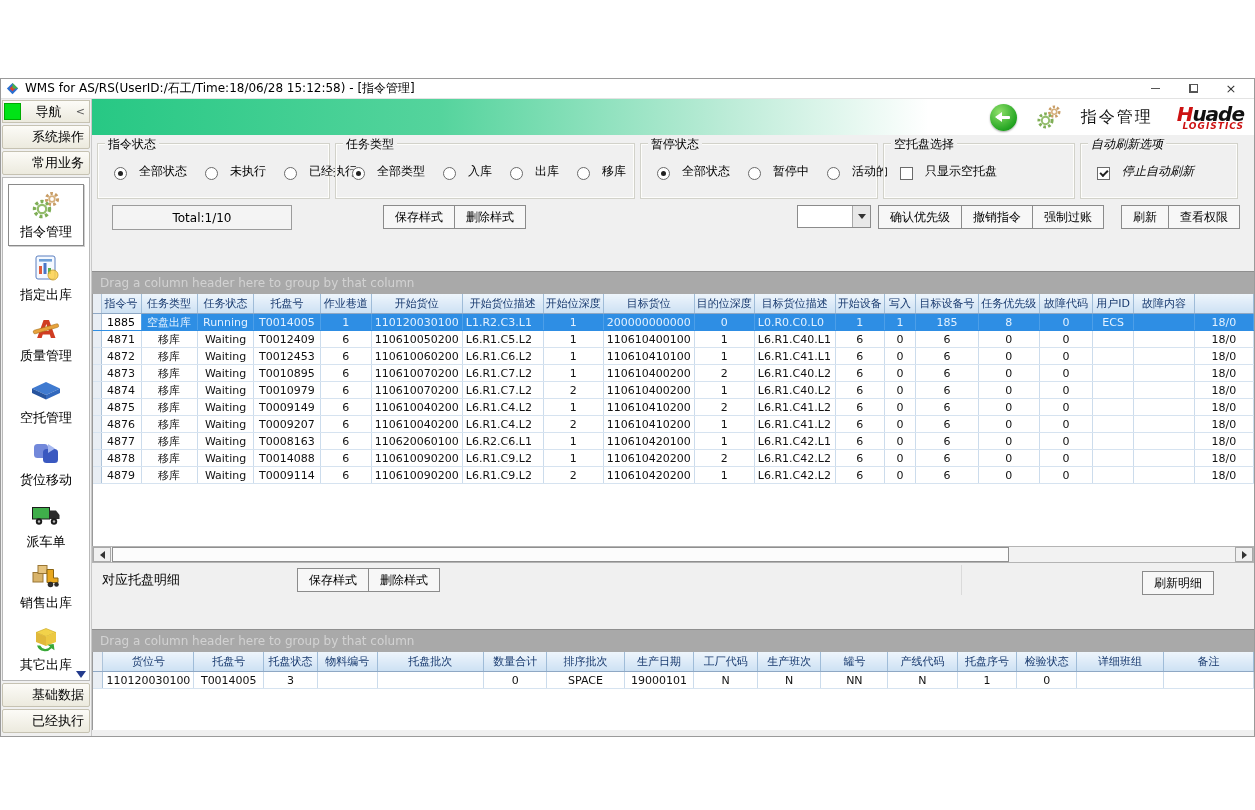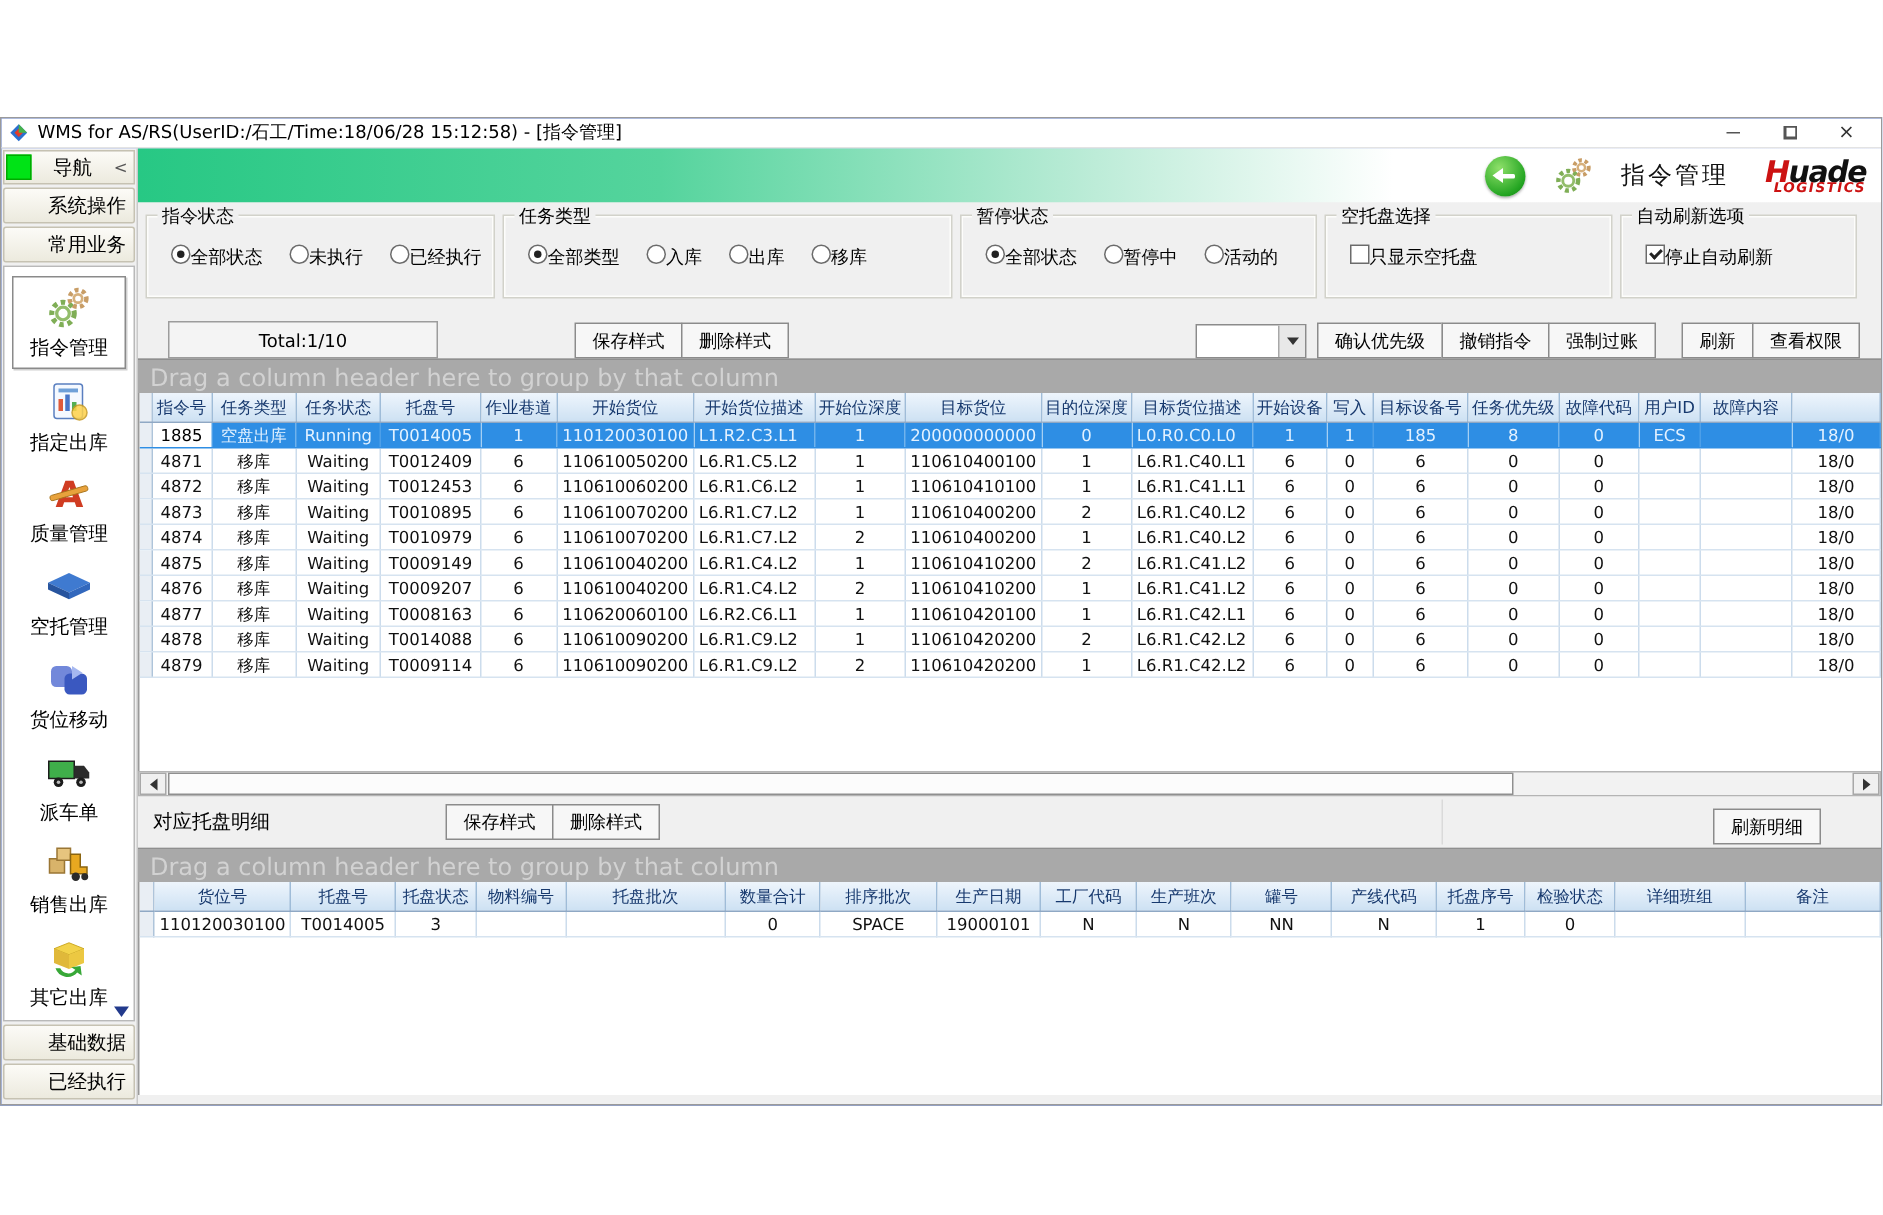--- a/index.html
+++ b/index.html
@@ -41,43 +41,43 @@
   .logo-top{font-size:20px;font-weight:bold;color:#111;font-style:italic;letter-spacing:-1px;}
   .logo-top::first-letter{color:#cc1212;}
   .logo-sub{color:#cc1212;font-size:9px;font-weight:bold;font-style:italic;text-align:right;letter-spacing:1px;margin-top:-2px;}
   
   .filters{height:70px;flex:0 0 70px;display:flex;gap:5px;padding:8px 16px 2px 5px;background:#f0f0f0;box-sizing:border-box;}
   .fgroup{position:relative;border:1px solid #d2d2ca;box-shadow:inset 0 0 0 1px #fdfdfb;box-sizing:border-box;height:56px;}
   .fgroup:nth-child(1){width:233px;}
   .fgroup:nth-child(2){width:300px;}
   .fgroup:nth-child(3){width:238px;}
   .fgroup:nth-child(4){width:192px;}
-  .fgroup:nth-child(5){flex:1;}
+  .fgroup:nth-child(5){flex:1;font-style:italic;}
   .gtitle{position:absolute;top:-8px;left:7px;background:#f0f0f0;padding:0 3px;font-size:12px;}
   .gopts{display:flex;align-items:center;height:100%;padding-left:16px;gap:18px;}
-  .opt{display:flex;align-items:flex-start;gap:0;font-size:12px;white-space:nowrap;}
+  .opt{display:flex;align-items:flex-end;gap:12px;font-size:12px;white-space:nowrap;}
   .radio{width:11px;height:11px;border-radius:50%;border:1px solid #6b6b6b;background:#fff;position:relative;flex:0 0 auto;}
   .radio.on::after{content:"";position:absolute;left:3px;top:3px;width:5px;height:5px;border-radius:50%;background:#222;}
   .check{width:11px;height:11px;border:1px solid #6b6b6b;background:#fff;position:relative;flex:0 0 auto;}
   .check.on::after{content:"";position:absolute;left:1.5px;top:2px;width:6px;height:3px;border-left:2px solid #222;border-bottom:2px solid #222;transform:rotate(-45deg);}
   
-  .toolbar{height:34px;flex:0 0 34px;display:flex;align-items:flex-end;background:#f0f0f0;padding:0 6px;}
+  .toolbar{height:34px;flex:0 0 34px;display:flex;align-items:flex-start;background:#f0f0f0;padding:0 6px;}
   .total-box{width:178px;height:23px;border:1px solid #9c9c9c;background:#f4f4f4;display:flex;align-items:center;justify-content:center;margin-left:14px;font-size:12px;}
   .btn{height:24px;padding:0 11px;background:#f7f7f7;border:1px solid #8b8b8b;font-size:12px;font-family:inherit;white-space:nowrap;cursor:default;}
   .btnrow{display:flex;}
   .btnrow .btn{margin-left:-1px;}
   .style-btns{margin-left:92px;}
   .tspacer{flex:1;}
   .dropdown{width:72px;height:21px;border:1px solid #8b8b8b;background:#fff;display:flex;align-items:stretch;margin-right:8px;}
   .dd-val{flex:1;}
   .dd-btn{width:17px;background:#e8e8e8;border-left:1px solid #a8a8a8;display:flex;align-items:center;justify-content:center;}
   .dd-arrow{width:0;height:0;border-left:4px solid transparent;border-right:4px solid transparent;border-top:5px solid #333;}
   .gap18{width:18px;}
   
-  .groupbar{height:22px;flex:0 0 22px;background:#a9a9a9;color:#d2d2d2;display:flex;align-items:center;padding-left:8px;font-size:16px;border-top:1px solid #8f8f8f;}
+  .groupbar{height:22px;flex:0 0 22px;background:#a9a9a9;color:#d2d2d2;display:flex;align-items:center;padding-left:8px;font-size:12px;border-top:1px solid #8f8f8f;margin-top:32px;}
   .gridwrap{background:#fff;overflow:hidden;border-left:1px solid #9a9a9a;position:relative;}
   .gridwrap.main{height:252px;flex:0 0 252px;}
   .gridwrap.detail{flex:1;}
   table.grid{border-collapse:collapse;table-layout:fixed;font-size:11px;}
   table.grid th{background:linear-gradient(#eef5fc,#cde1f3);color:#17396e;font-weight:normal;border-right:1px solid #9fbcd8;border-bottom:1px solid #8fa8c4;height:19px;padding:0 2px;white-space:nowrap;overflow:hidden;text-align:center;}
   table.grid td{border-right:1px solid #ccdcec;border-bottom:1px solid #d6e3f0;height:16px;padding:0 3px;white-space:nowrap;overflow:hidden;text-align:center;background:#fff;color:#111;}
   table.grid td.la{text-align:left;}
   table.grid th.ind,table.grid td.ind{background:#e9eef4;border-right:1px solid #aec4da;}
   tr.selected td{background:#2e8ee4;color:#e2f1ff;border-right-color:#4d9fe8;border-bottom-color:#2e8ee4;}
   tr.selected td.focus-cell{background:#fff;color:#000;}

